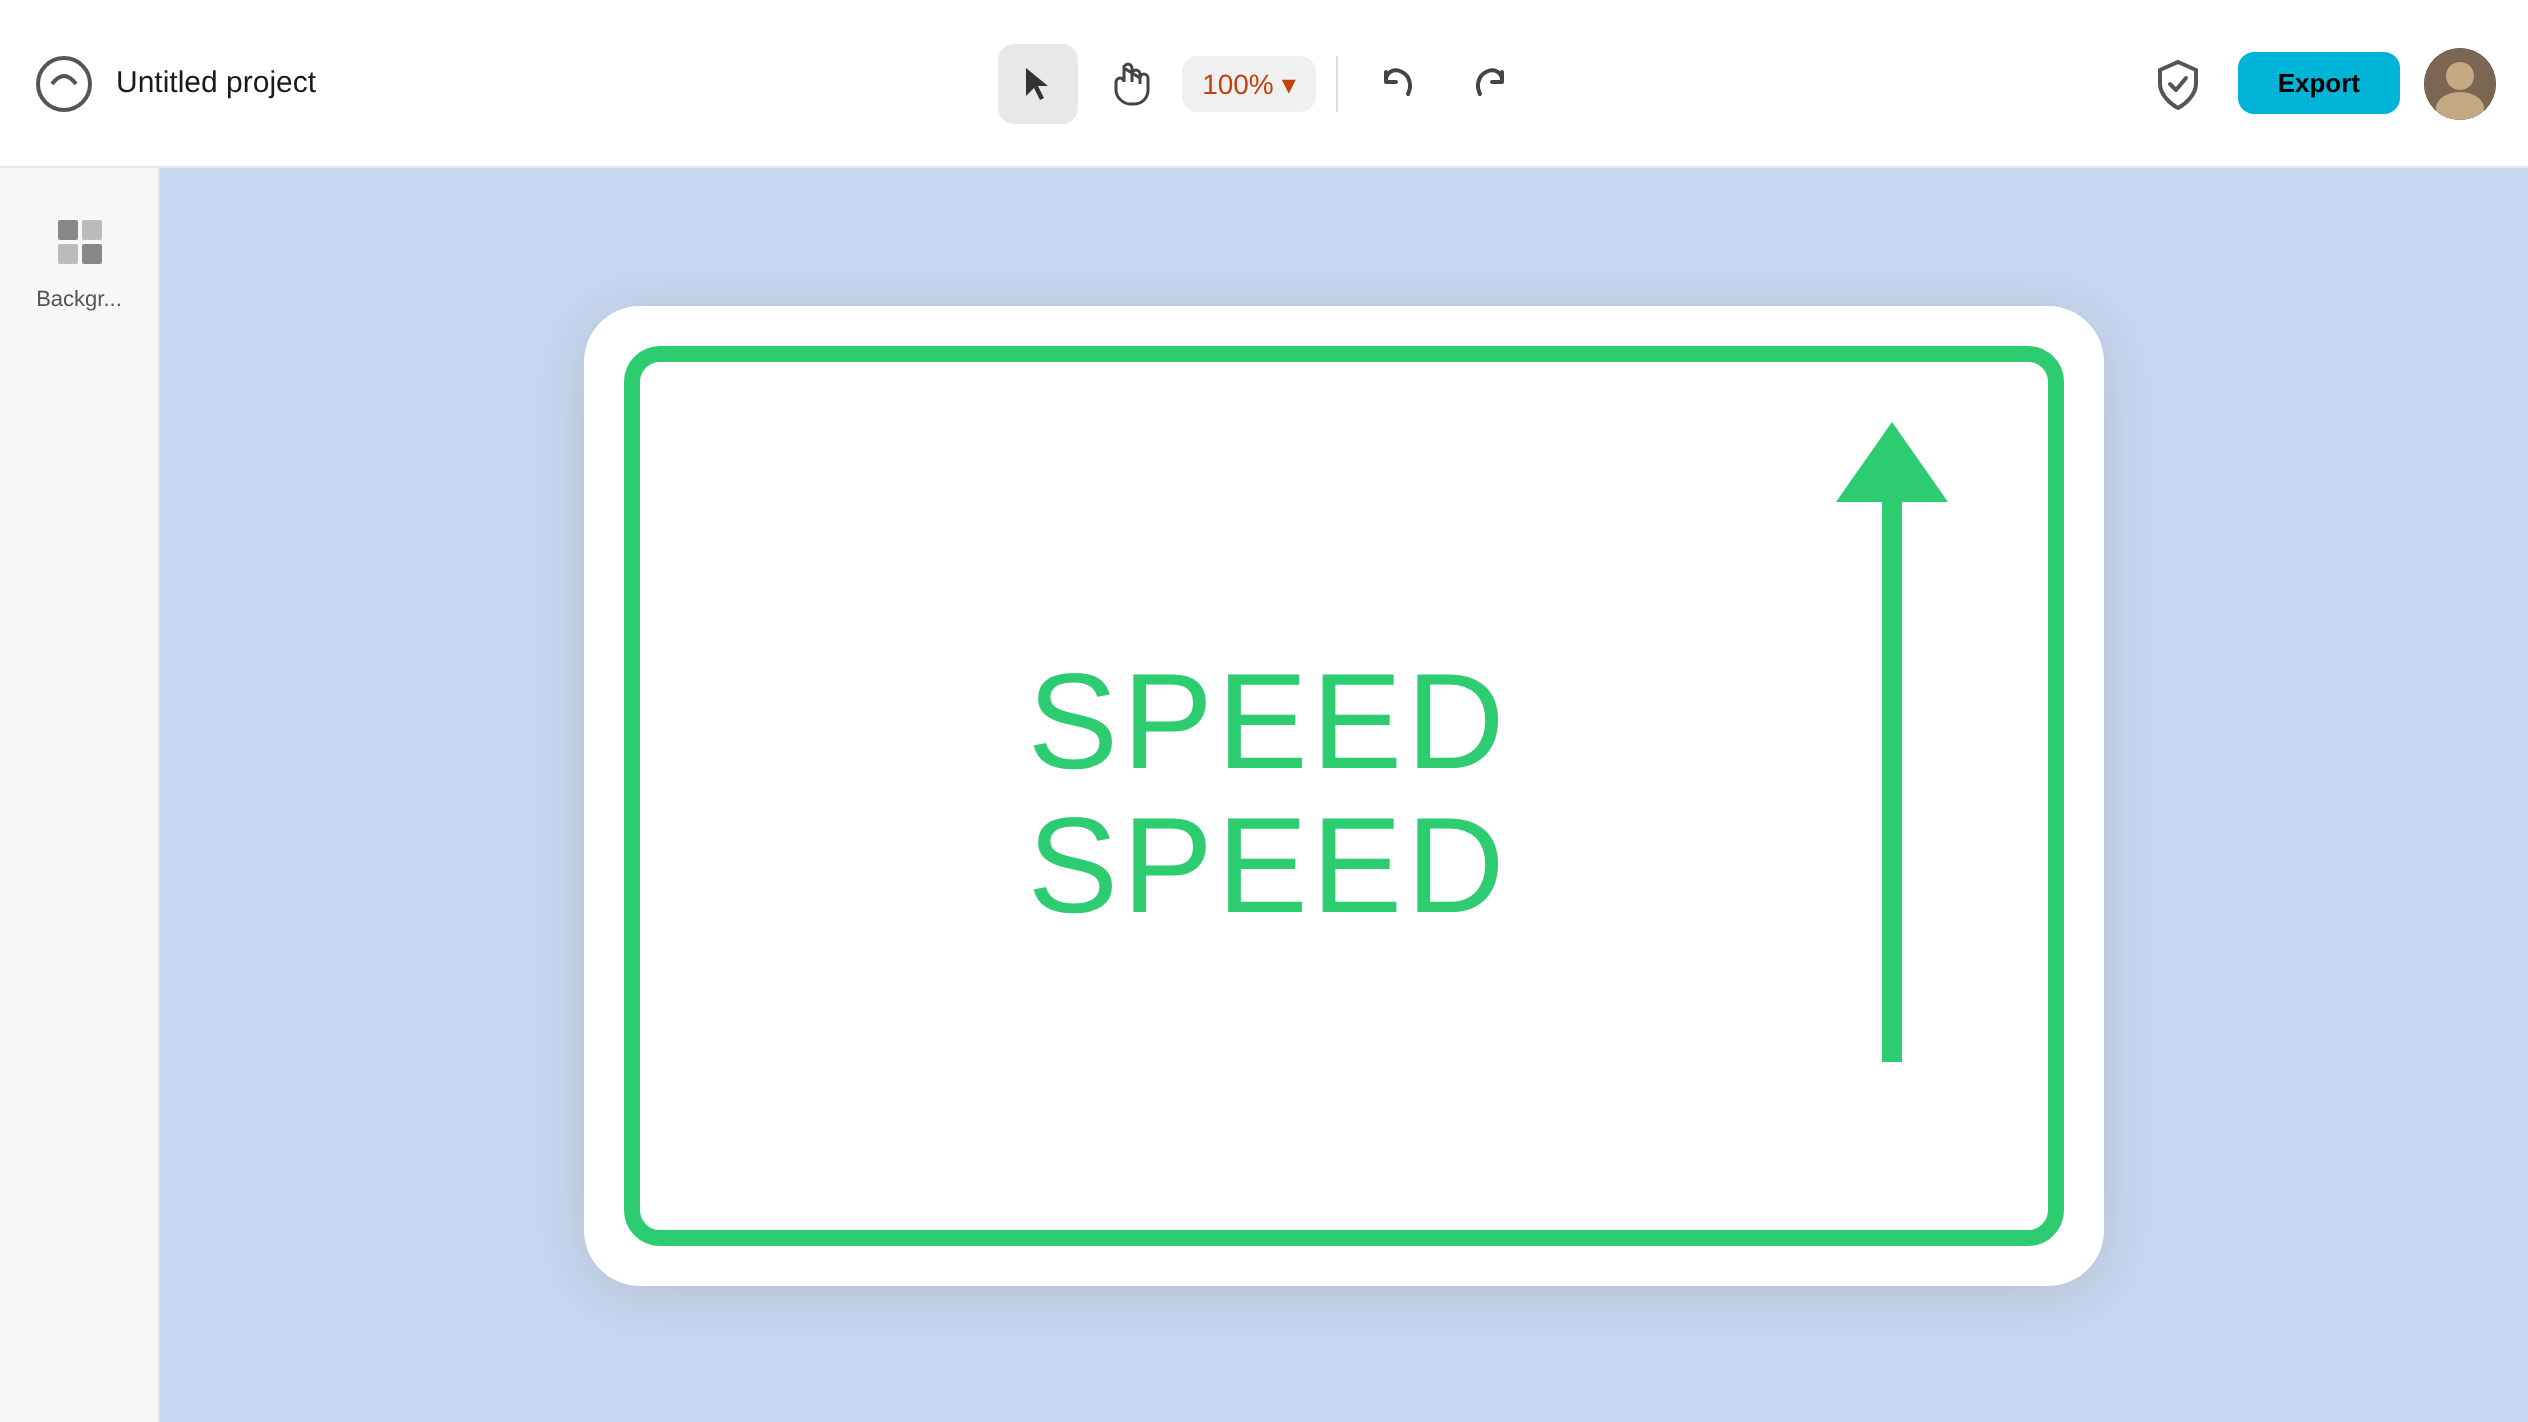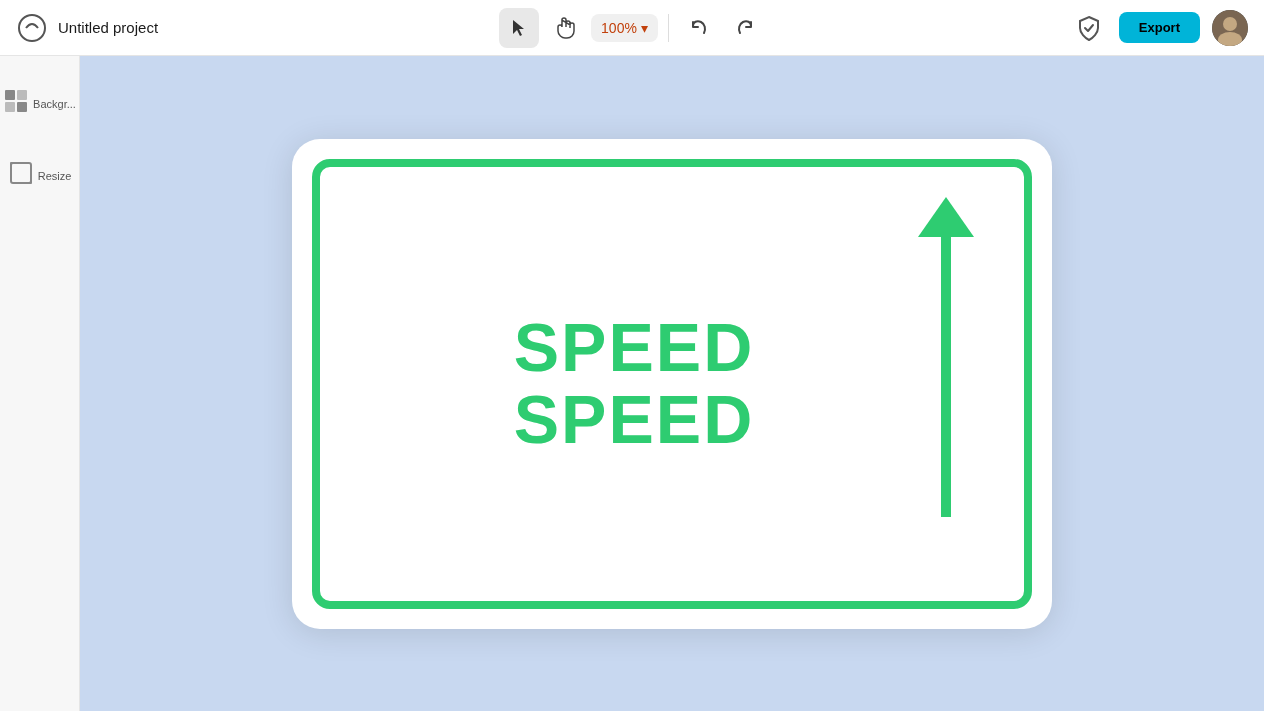--- a/index.html
+++ b/index.html
@@ -1,20 +1,20 @@
 <!DOCTYPE html>
 <html><head>
   <meta charset="utf-8">
   <style>
     * { margin: 0; padding: 0; box-sizing: border-box; }
     body { width: 1264px; height: 711px; font-family: -apple-system, BlinkMacSystemFont, 'Segoe UI', sans-serif; background: #f0f0f0; display: flex; flex-direction: column; overflow: hidden; }
 
     
     .topbar {
-      height: 56px;
+      height: 84px;
       background: #ffffff;
       display: flex;
       align-items: center;
       padding: 0 16px;
       border-bottom: 1px solid #e5e5e5;
       gap: 12px;
       flex-shrink: 0;
     }
     .topbar-left {
       display: flex;
@@ -128,21 +128,21 @@
       flex-direction: column;
       align-items: center;
       padding-top: 16px;
       gap: 8px;
       flex-shrink: 0;
     }
     .sidebar-item {
       width: 64px;
       height: 64px;
       display: flex;
-      flex-direction: row;
+      flex-direction: column;
       align-items: center;
       justify-content: center;
       gap: 4px;
       border-radius: 10px;
       cursor: pointer;
       color: #444;
     }
     .sidebar-item .icon {
       font-size: 22px;
     }
@@ -187,21 +187,21 @@
     .sign-left {
       display: flex;
       flex-direction: column;
       align-items: center;
       justify-content: center;
       flex: 1;
       gap: 0;
     }
     .speed-limit-text {
       font-size: 68px;
-      font-weight: 700;
+      font-weight: 400;
       color: #2ecc71;
       line-height: 1.05;
       text-align: center;
       letter-spacing: 2px;
     }
     .sign-divider {
       display: flex;
       flex-direction: column;
       align-items: center;
       justify-content: flex-start;
@@ -309,30 +309,20 @@
       <span class="icon">
         <svg width="26" height="26" viewBox="0 0 26 26" fill="none">
           <rect x="2" y="2" width="10" height="10" rx="1" fill="#888"></rect>
           <rect x="14" y="2" width="10" height="10" rx="1" fill="#bbb"></rect>
           <rect x="2" y="14" width="10" height="10" rx="1" fill="#bbb"></rect>
           <rect x="14" y="14" width="10" height="10" rx="1" fill="#888"></rect>
         </svg>
       </span>
       <span class="label">Backgr...</span>
     </div>
-    <div class="sidebar-item">
-      <span class="icon">
-        <svg width="26" height="26" viewBox="0 0 26 26" fill="none">
-          <rect x="3" y="3" width="20" height="20" rx="2" stroke="#888" stroke-width="2" fill="none"></rect>
-          <path d="M3 3 L10 3 M3 3 L3 10" stroke="#888" stroke-width="2" stroke-linecap="round"></path>
-          <path d="M23 23 L16 23 M23 23 L23 16" stroke="#888" stroke-width="2" stroke-linecap="round"></path>
-        </svg>
-      </span>
-      <span class="label">Resize</span>
-    </div>
   </div>
 
   <div class="canvas-area">
     <div class="sign-outer">
       <div class="sign-inner">
 
         <div class="sign-left">
           <div class="speed-limit-text">
             <div>SPEED</div>
             <div>SPEED</div>

